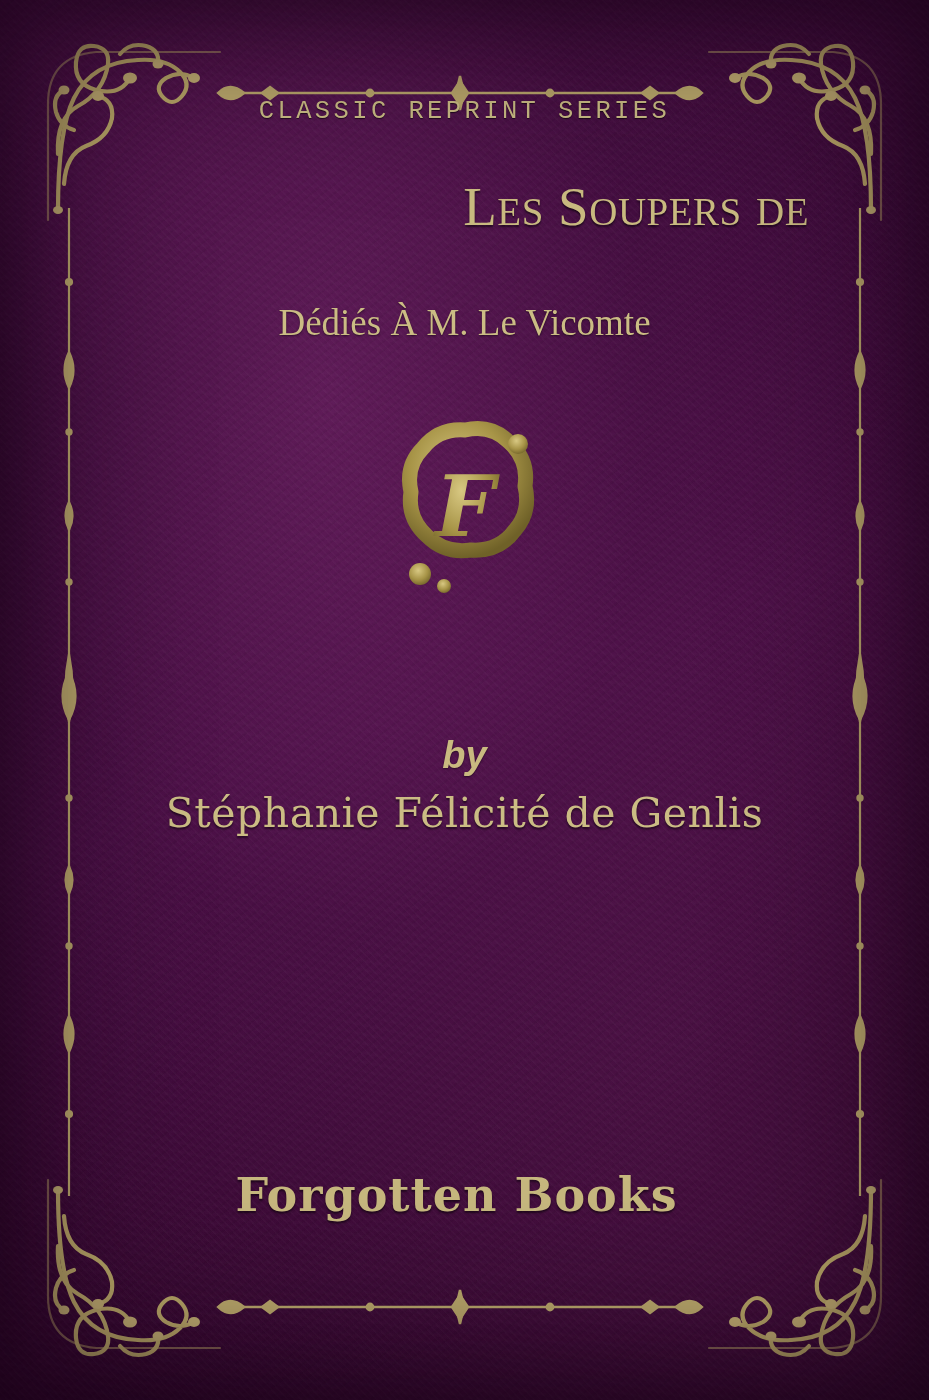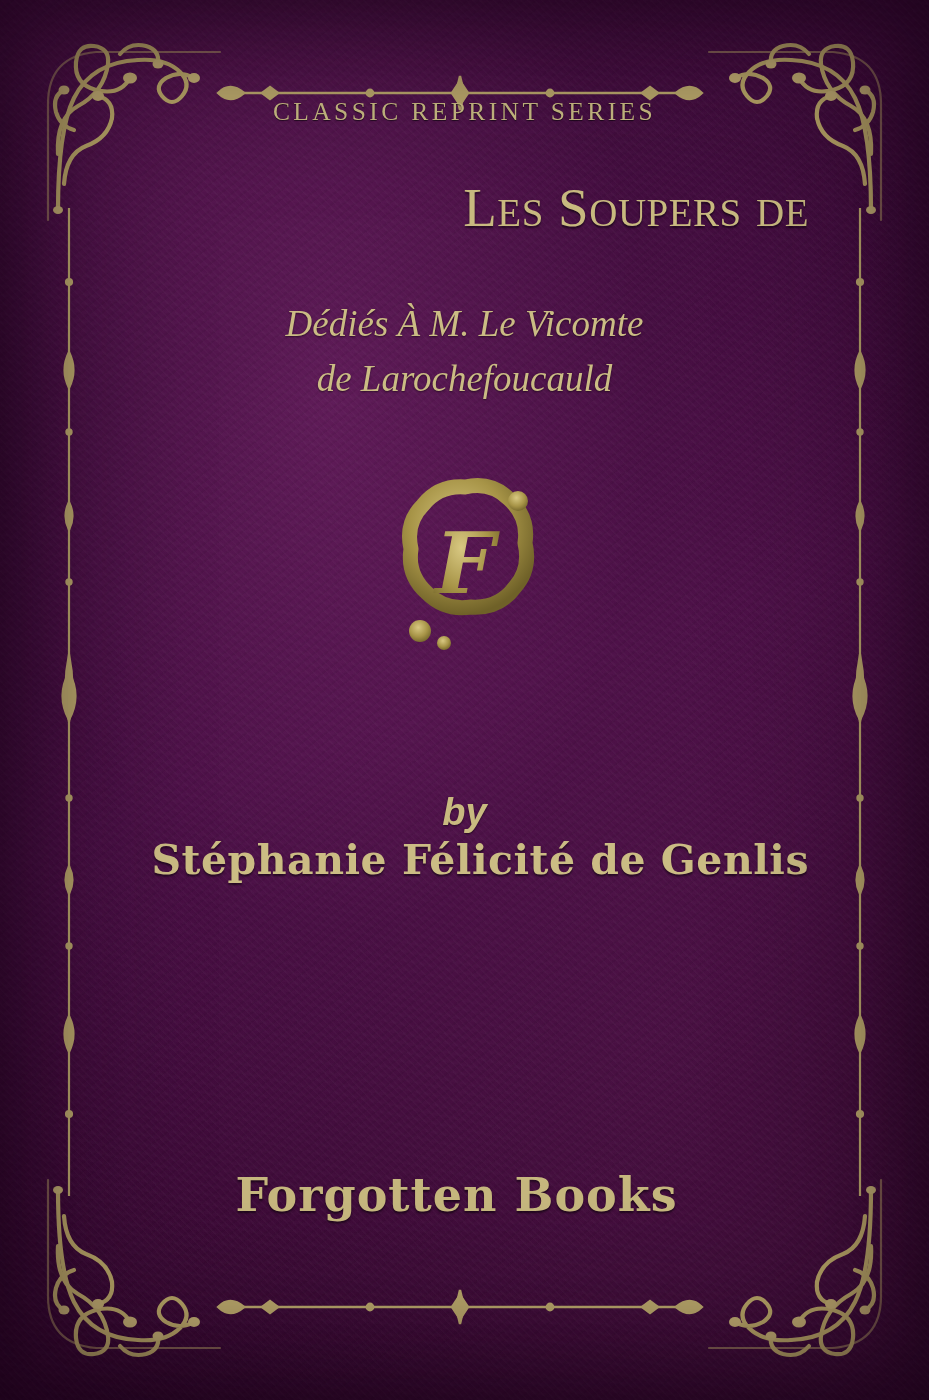--- a/index.html
+++ b/index.html
@@ -72,64 +72,62 @@
     bottom: 70px;
     text-align: center;
   }
   .series {
     margin-top: 27px;
     font-size: 25.5px;
     letter-spacing: 3.4px;
     color: #cdbf86;
     font-variant: small-caps;
     text-transform: uppercase;
-    font-family: Liberation Serif, serif;
+    font-family: Liberation Mono, monospace;
     text-shadow: 0 1px 1px rgba(0,0,0,0.6);
   }
   .title {
     margin-top: 42px;
     font-size: 55px;
     line-height: 1.43;
     color: #c9ba80;
     font-variant: small-caps;
     letter-spacing: 0.5px;
     text-shadow: 0 2px 2px rgba(0,0,0,0.55);
     text-align: right;
   }
   .subtitle {
     margin-top: 48px;
     font-size: 37px;
     line-height: 1.5;
     color: #cbbc84;
     text-shadow: 0 1px 2px rgba(0,0,0,0.5);
-    font-style: italic;
   }
   .logo-wrap {
     margin-top: 56px;
     display: flex;
     justify-content: center;
   }
   .byline {
     margin-top: 118px;
     font-size: 38px;
     color: #c9ba80;
     font-family: Liberation Sans, sans-serif;
     font-weight: bold;
     font-style: italic;
     text-shadow: 0 1px 2px rgba(0,0,0,0.5);
   }
   .author {
-    margin-top: 2px;
+    margin-top: 12px;
     font-size: 41px;
     color: #cbbc84;
     font-family: "DejaVu Serif", serif;
-    font-weight: bold;
+    font-weight: normal;
     letter-spacing: 0.5px;
     text-shadow: 0 2px 2px rgba(0,0,0,0.5);
-    text-align: right;
   }
   .publisher {
     position: absolute;
     left: 0;
     right: 16px;
     bottom: 108px;
     font-size: 46px;
     color: #c6b77e;
     font-family: "DejaVu Serif", serif;
     font-weight: bold;
@@ -296,21 +294,20 @@
   <div class="content">
 
     <div class="series">CLASSIC REPRINT SERIES</div>
 
     <div class="title">
       <div>Les Soupers de</div>
     </div>
 
     <div class="subtitle">
       <div>Dédiés À M. Le Vicomte</div>
-      <div>de Larochefoucauld</div>
     </div>
 
     <div class="logo-wrap">
       <svg width="210" height="210" viewBox="0 0 210 210">
         <defs>
           <radialGradient id="goldg" cx="42%" cy="34%" r="72%">
             <stop offset="0%" stop-color="#d8c882"></stop>
             <stop offset="58%" stop-color="#a79447"></stop>
             <stop offset="100%" stop-color="#6f6128"></stop>
           </radialGradient>

